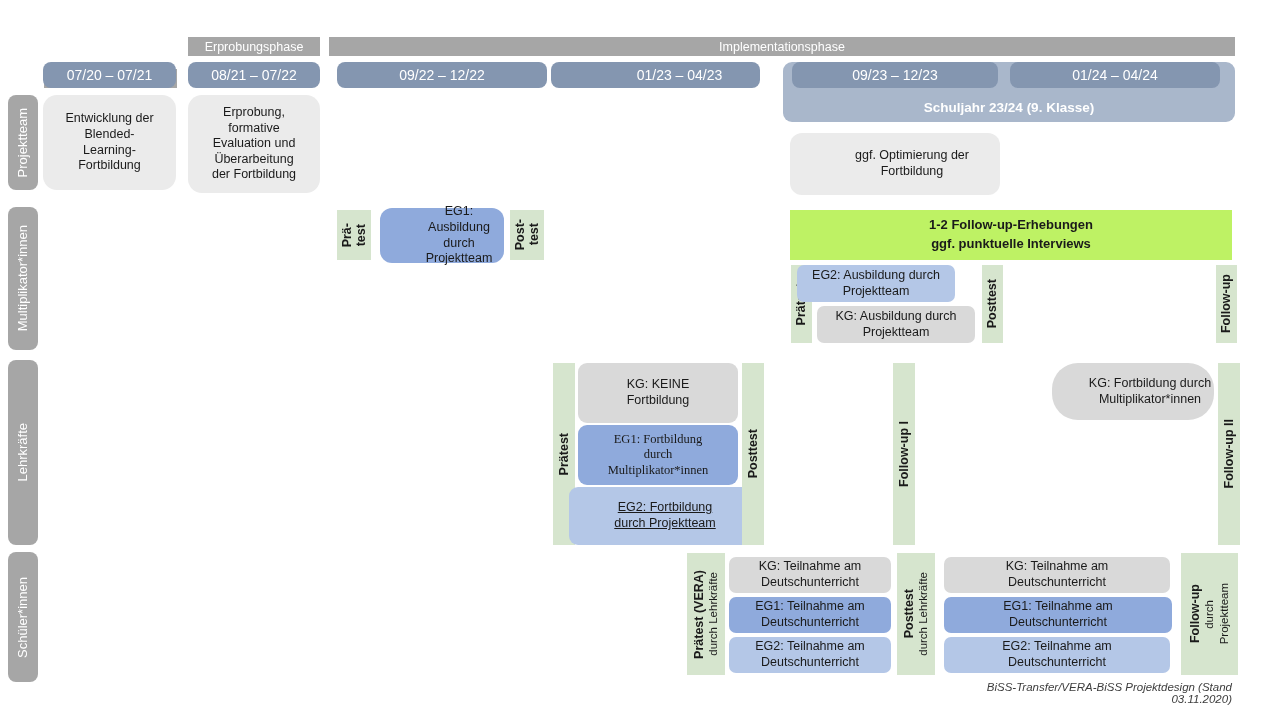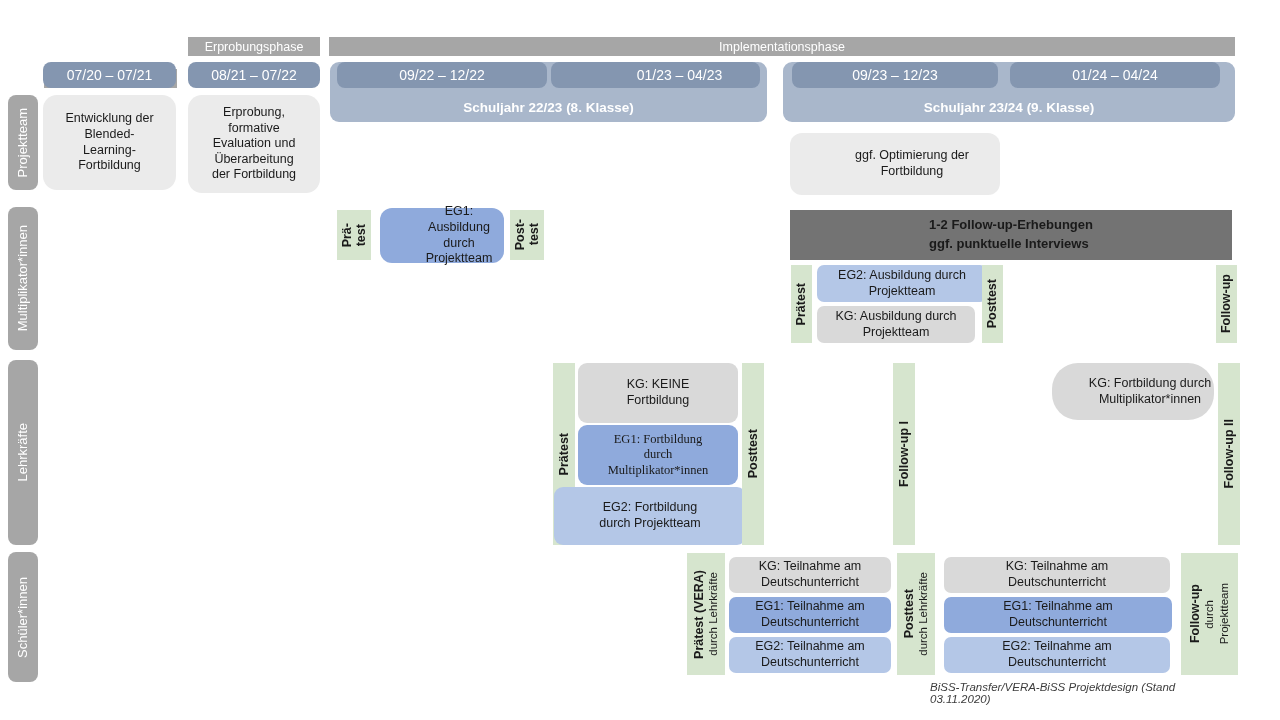--- a/index.html
+++ b/index.html
@@ -27,42 +27,39 @@
   .bx-eg2{background:#b4c7e7;}
   .r14{border-radius:14px;}
   .r12{border-radius:12px;padding-left:36px;}
   .r7{border-radius:7px;}
   
   .strip{background:#d6e5ce;display:flex;flex-direction:row;align-items:center;justify-content:center;gap:1px;}
   .vt{writing-mode:vertical-rl;transform:rotate(180deg);white-space:pre-line;text-align:center;
     font-weight:700;font-size:12.5px;line-height:1.15;}
   .vt.sub{font-weight:400;font-size:11.5px;}
   .vt.rl{font-weight:400;font-size:13px;}
-  .green-wide{background:#737373;display:flex;align-items:center;justify-content:center;
-    text-align:left;white-space:pre-line;font-weight:700;font-size:13px;line-height:1.45;}
-  .caption{font-style:italic;font-size:11.5px;color:#3d3d3d;text-align:left;}
+  .green-wide{background:#bef264;display:flex;align-items:center;justify-content:center;
+    text-align:center;white-space:pre-line;font-weight:700;font-size:13px;line-height:1.45;}
+  .caption{font-style:italic;font-size:11.5px;color:#3d3d3d;text-align:right;}
 </style>
 </head>
 <body>
 
 <div class="canvas">
 
   <div class="abs phase-bar" style="left:44px;top:37px;width:133px;height:19px;margin-top:32px;">
     <span>Entwicklungsphase</span>
   </div>
   <div class="abs phase-bar" style="left:188px;top:37px;width:132px;height:19px;">
     <span>Erprobungsphase</span>
   </div>
   <div class="abs phase-bar" style="left:329px;top:37px;width:906px;height:19px;">
     <span>Implementationsphase</span>
   </div>
 
-  <div class="abs year-band" style="left:330px;top:62px;width:437px;height:60px;">
-    <span>Schuljahr 22/23 (8. Klasse)</span>
-  </div>
   <div class="abs year-band" style="left:783px;top:62px;width:452px;height:60px;">
     <span>Schuljahr 23/24 (9. Klasse)</span>
   </div>
 
   <div class="abs date-bar" style="left:43px;top:62px;width:133px;height:26px;">
     <span>07/20 – 07/21</span>
   </div>
   <div class="abs date-bar" style="left:188px;top:62px;width:132px;height:26px;">
     <span>08/21 – 07/22</span>
   </div>
@@ -113,40 +110,40 @@
 Projektteam</div>
   <div class="abs strip" style="left:510px;top:210px;width:34px;height:50px;">
     <span class="vt">Post-
 test</span>
   </div>
   <div class="abs green-wide" style="left:790px;top:210px;width:442px;height:50px;">1-2 Follow-up-Erhebungen
 ggf. punktuelle Interviews</div>
   <div class="abs strip" style="left:791px;top:265px;width:21px;height:78px;">
     <span class="vt">Prätest</span>
   </div>
-  <div class="abs bx bx-eg2 r7" style="left:817px;top:265px;width:170px;height:37px;">EG2: Ausbildung durch
+  <div class="abs bx bx-eg2 r7" style="left:797px;top:265px;width:158px;height:37px;">EG2: Ausbildung durch
 Projektteam</div>
   <div class="abs bx bx-kg r7" style="left:817px;top:306px;width:158px;height:37px;">KG: Ausbildung durch
 Projektteam</div>
   <div class="abs strip" style="left:982px;top:265px;width:21px;height:78px;">
     <span class="vt">Posttest</span>
   </div>
   <div class="abs strip" style="left:1216px;top:265px;width:21px;height:78px;">
     <span class="vt">Follow-up</span>
   </div>
 
   <div class="abs strip" style="left:553px;top:363px;width:22px;height:182px;">
     <span class="vt">Prätest</span>
   </div>
   <div class="abs bx bx-kg" style="left:578px;top:363px;width:160px;height:60px;">KG: KEINE
 Fortbildung</div>
   <div class="abs bx bx-eg1" style="left:578px;top:425px;width:160px;height:60px;font-family:Liberation Serif, serif;">EG1: Fortbildung
 durch
 Multiplikator*innen</div>
-  <div class="abs bx bx-eg2" style="left:554px;top:487px;width:192px;height:58px;">EG2: Fortbildung
+  <div class="abs bx bx-eg2" style="left:569px;top:487px;width:192px;height:58px;text-decoration:underline;">EG2: Fortbildung
 durch Projektteam</div>
   <div class="abs strip" style="left:742px;top:363px;width:22px;height:182px;">
     <span class="vt">Posttest</span>
   </div>
   <div class="abs strip" style="left:893px;top:363px;width:22px;height:182px;">
     <span class="vt">Follow-up I</span>
   </div>
   <div class="abs bx bx-kg r12" style="left:1052px;top:363px;width:162px;height:57px;border-radius:26px;">KG: Fortbildung durch
 Multiplikator*innen</div>
   <div class="abs strip" style="left:1218px;top:363px;width:22px;height:182px;">

